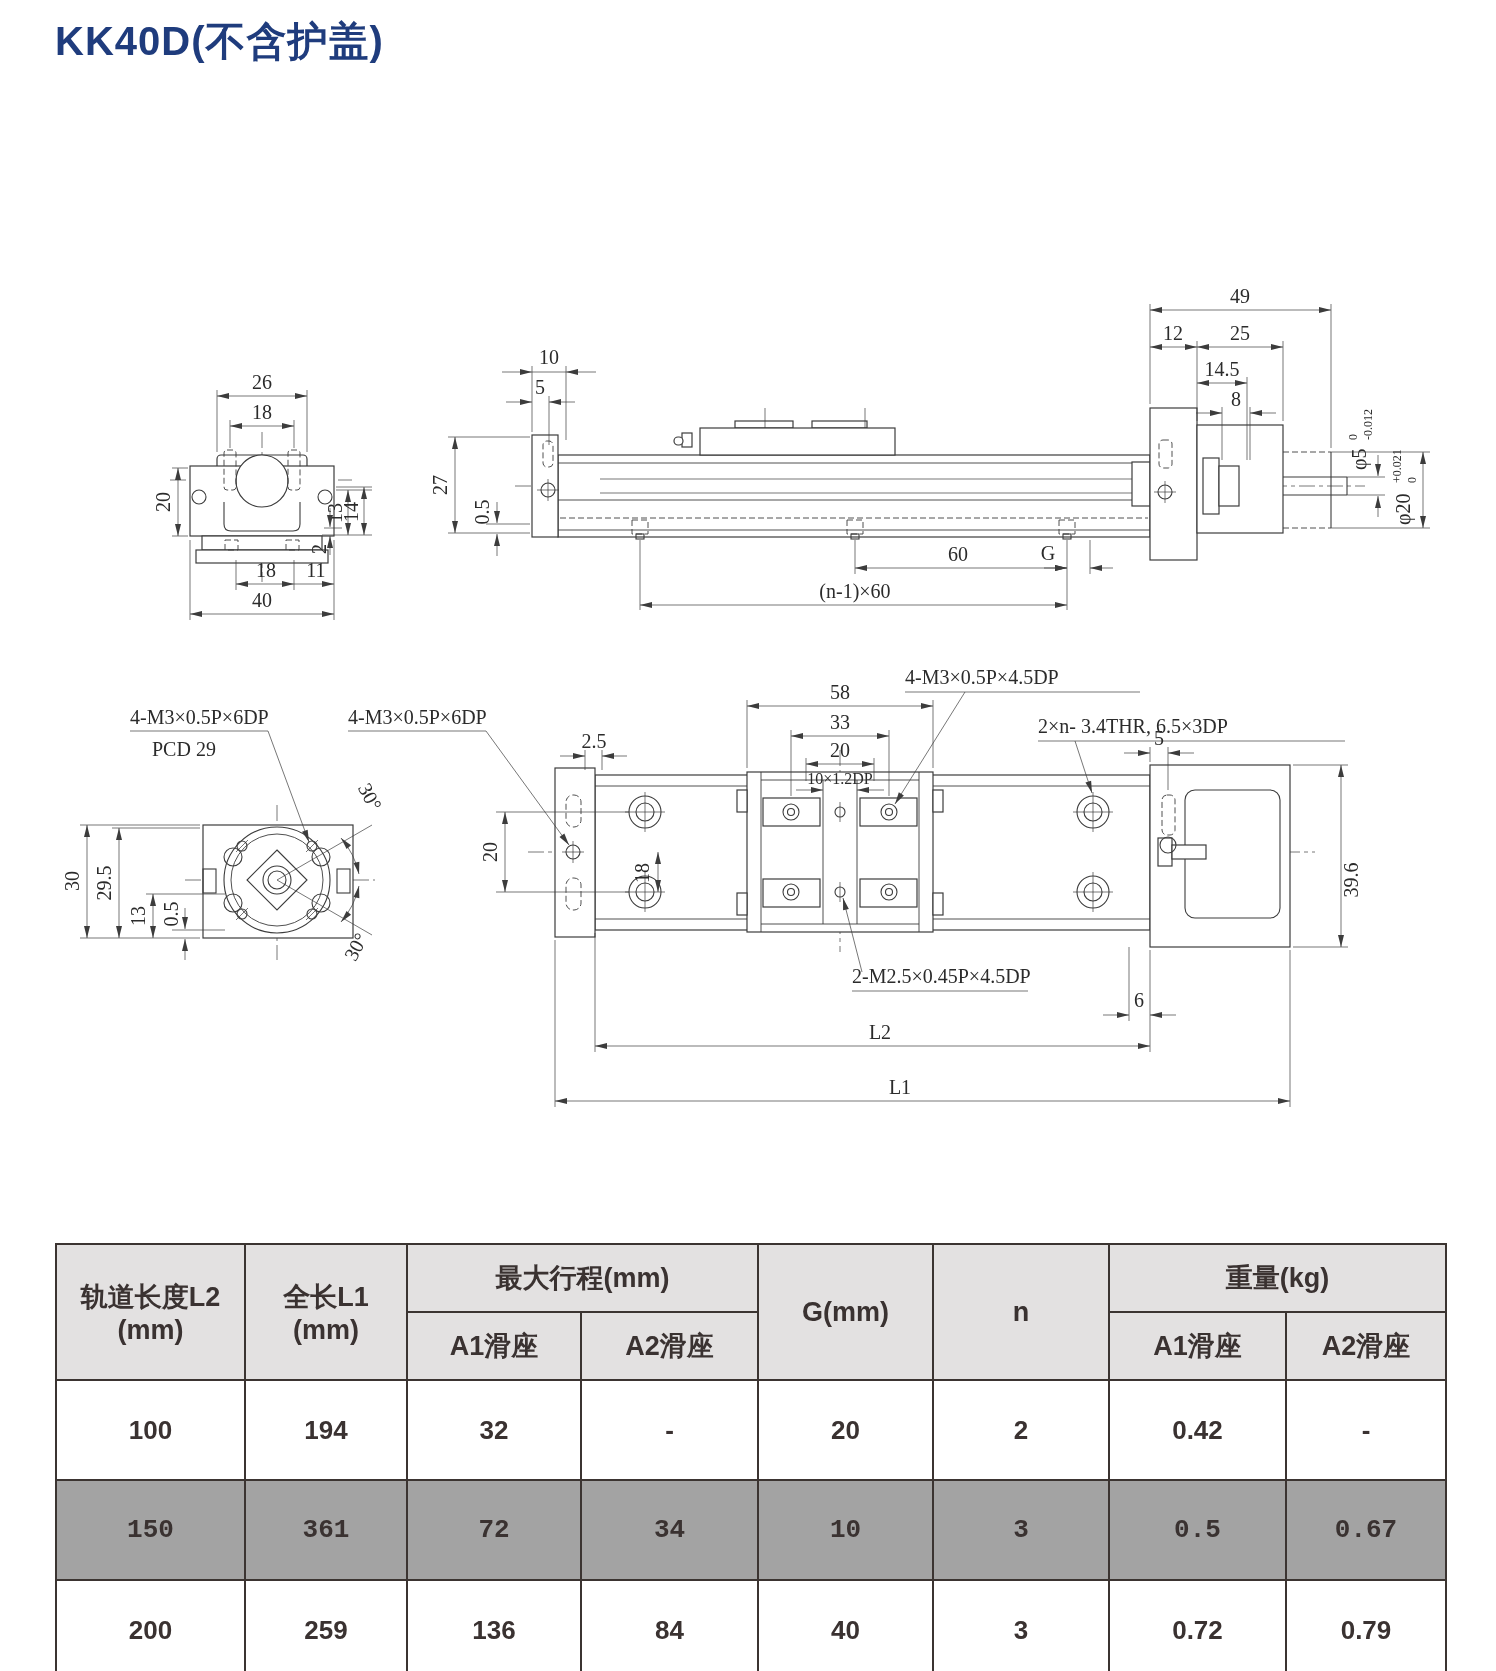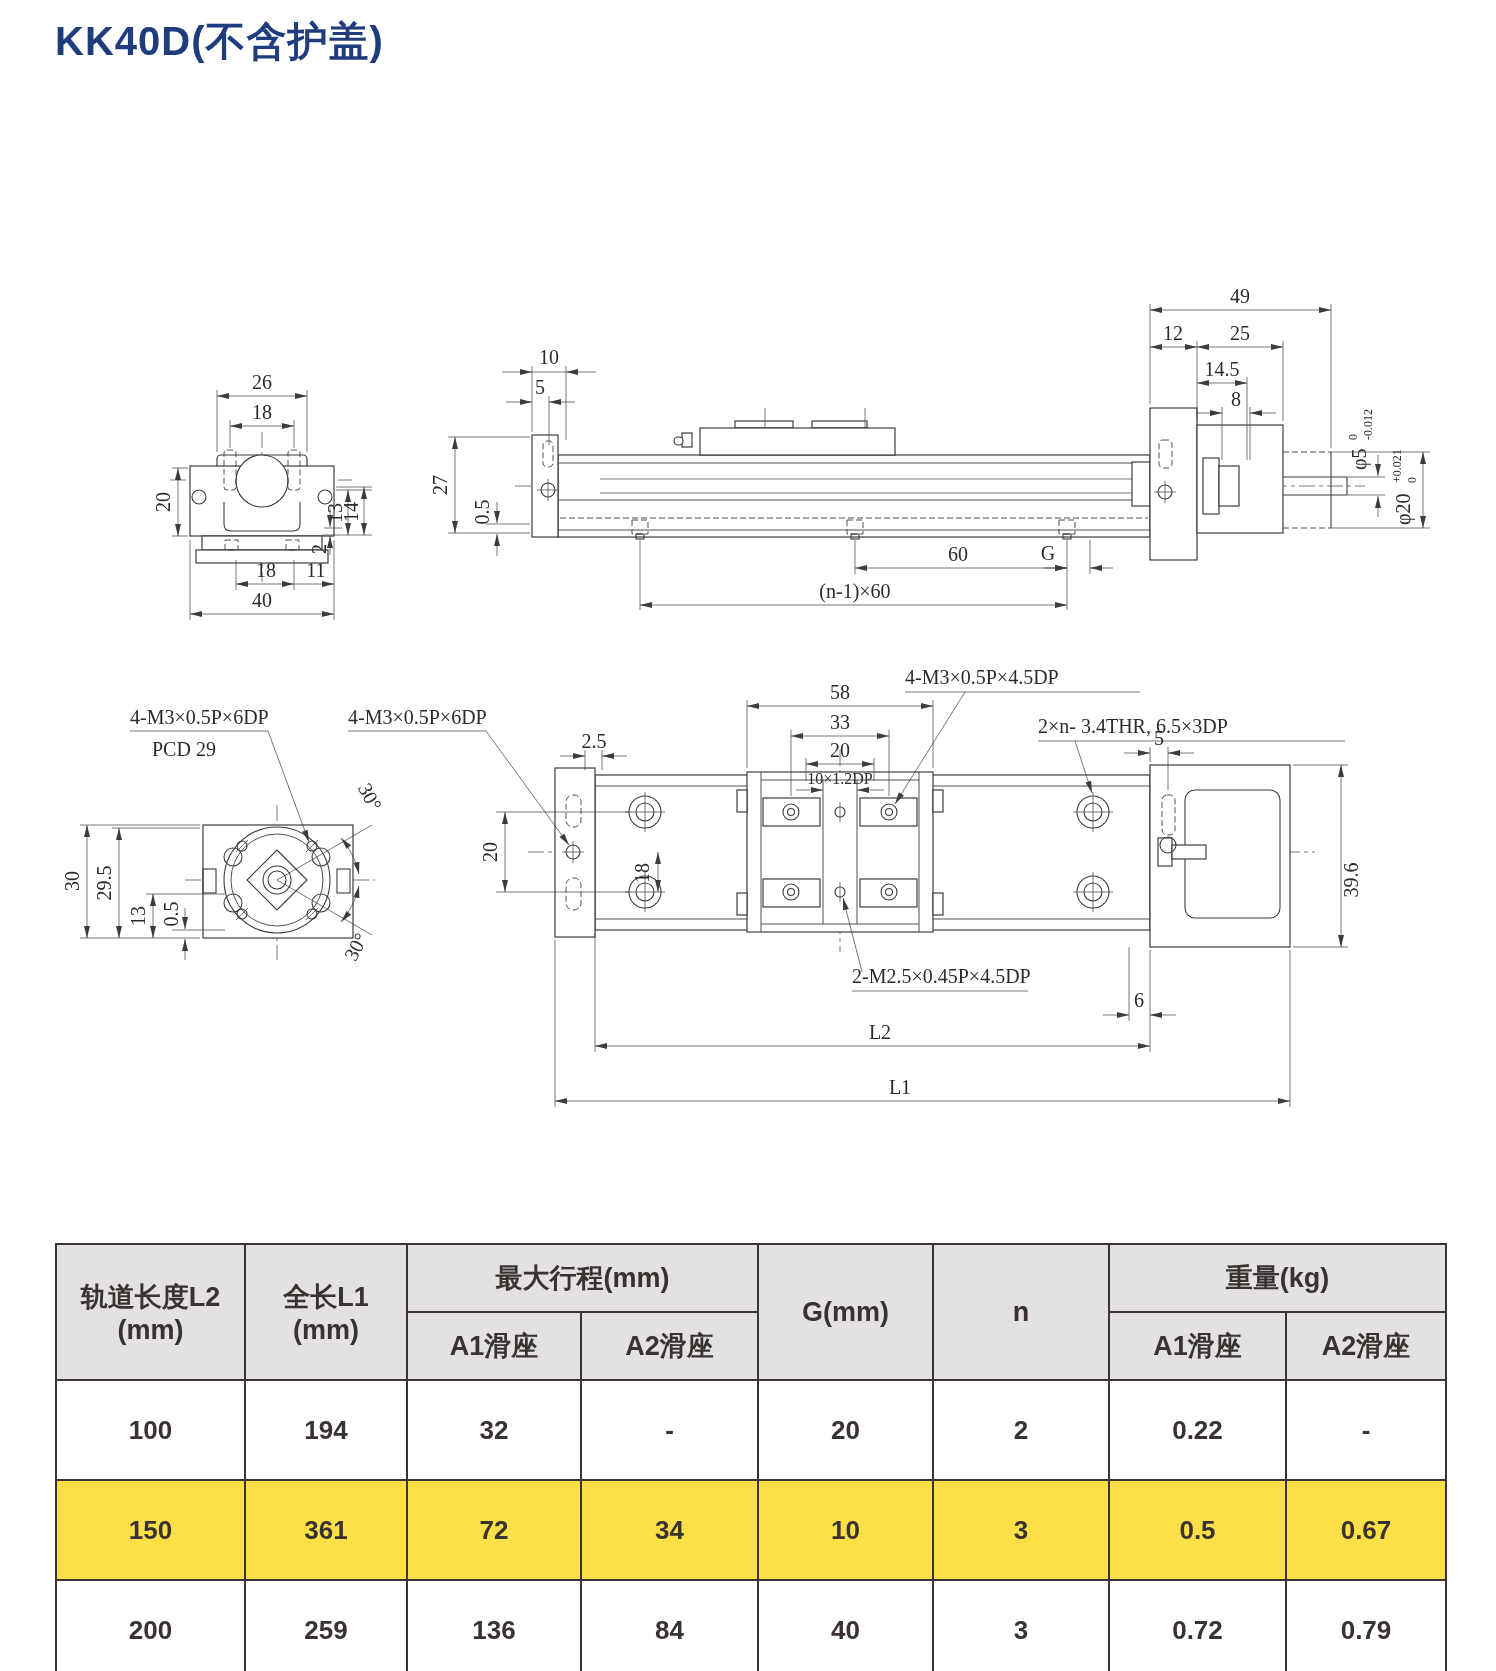--- a/index.html
+++ b/index.html
@@ -13,21 +13,21 @@
   .ol{fill:#ffffff;stroke:#3c3c3c;stroke-width:1.2;}
   .ln{fill:none;stroke:#3c3c3c;stroke-width:1.1;}
   .ln9{fill:none;stroke:#3c3c3c;stroke-width:0.9;}
   .thin{fill:none;stroke:#3c3c3c;stroke-width:0.7;}
   .hid{fill:none;stroke:#3c3c3c;stroke-width:0.9;stroke-dasharray:6 3;}
   .cl{fill:none;stroke:#555;stroke-width:0.8;stroke-dasharray:16 4 4 4;}
   .spec-table{position:absolute;left:55px;top:1243px;width:1390px;border-collapse:collapse;color:#3a3231;table-layout:fixed;}
   .spec-table th,.spec-table td{border:2.5px solid #3b3431;text-align:center;vertical-align:middle;}
   .spec-table th{background:#e3e1e1;font-size:27px;font-weight:700;white-space:pre-line;height:64px;}
   .spec-table td{font-size:26px;font-weight:700;height:96px;background:#ffffff;margin-left:31px;}
-  .spec-table tr.alt td{background:#fde047;}
+  .spec-table tr.alt td{background:#a3a3a3;font-family:Liberation Mono, monospace;}
 </style>
 </head>
 <body>
 
 <div class="page-title">KK40D(不含护盖)</div>
 
 <svg width="1496" height="1180" viewBox="0 0 1496 1180" style="position:absolute;left:0;top:0;">
   <defs>
     <marker id="mE" orient="auto" markerUnits="userSpaceOnUse" markerWidth="14" markerHeight="8" refX="13" refY="4">
       <path d="M13,4 L1,1 L1,7 Z" fill="#3c3c3c"></path>
@@ -411,21 +411,21 @@
     <th>A1滑座</th>
     <th>A2滑座</th>
   </tr>
   <tr>
     <td>100</td>
     <td>194</td>
     <td>32</td>
     <td>-</td>
     <td>20</td>
     <td>2</td>
-    <td>0.22</td>
+    <td>0.42</td>
     <td>-</td>
   </tr>
   <tr class="alt">
     <td>150</td>
     <td>361</td>
     <td>72</td>
     <td>34</td>
     <td>10</td>
     <td>3</td>
     <td>0.5</td>

